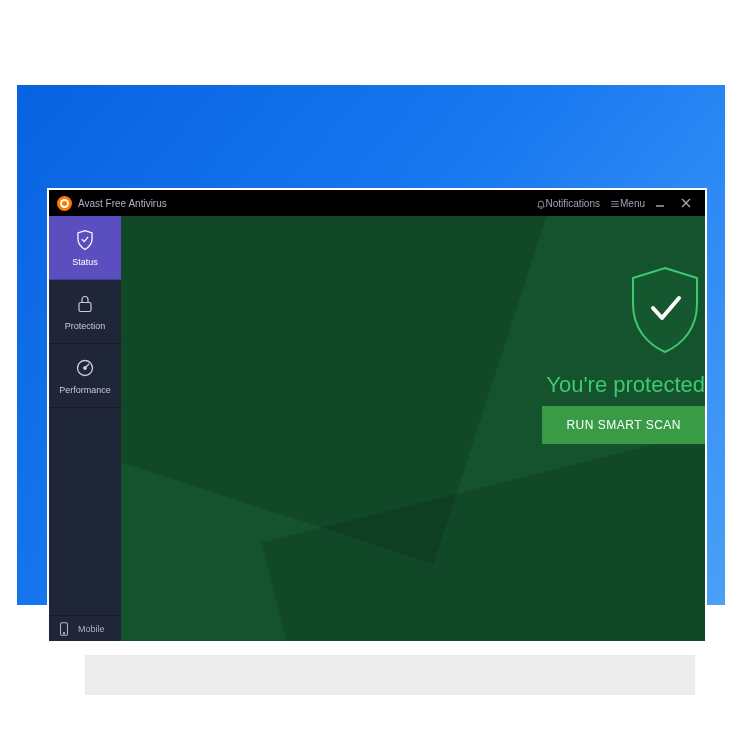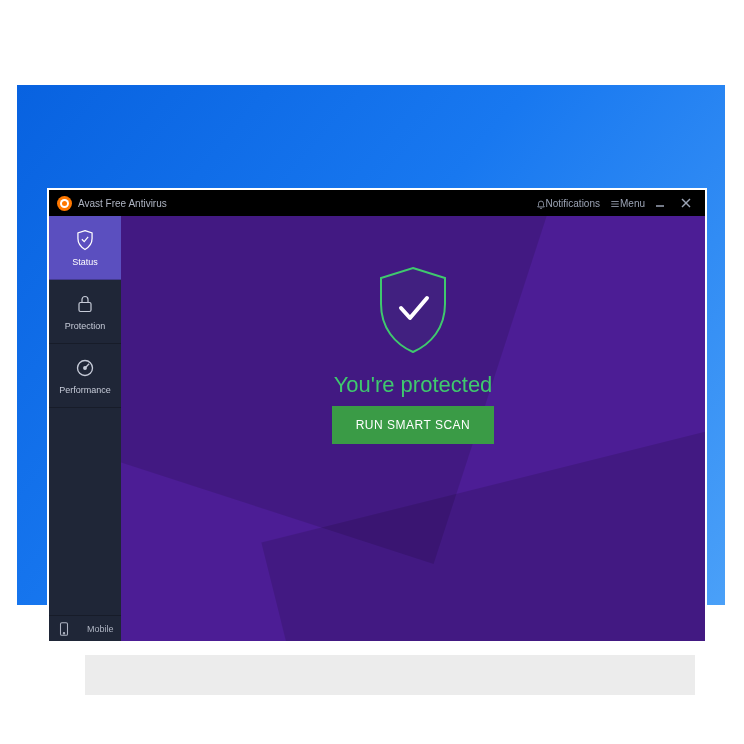--- a/index.html
+++ b/index.html
@@ -114,35 +114,35 @@
   .nav-item.active {
     background: #5b4fbf;
     color: #fff;
   }
   .nav-item .icon { width: 22px; height: 22px; display:flex; align-items:center; justify-content:center;}
   .sidebar .grow { flex:1; }
   .nav-mobile {
     height: 26px;
     display: flex;
     align-items: center;
-    gap: 18px;
+    gap: 9px;
     padding-left: 10px;
     color: #aeb4c2;
     font-size: 9px;
     cursor: pointer;
     border-top: 1px solid rgba(0,0,0,0.25);
   }
   .main {
     flex: 1;
     position: relative;
-    background: #4c1d95;
+    background: #14532d;
     overflow: hidden;
     display: flex;
     flex-direction: column;
-    align-items: center;
+    align-items: flex-end;
   }
   .main::before,
   .main::after {
     content:"";
     position:absolute;
     background: rgba(0,0,0,0.12);
   }
   .main::before {
     width: 600px; height: 600px;
     transform: rotate(18deg);

